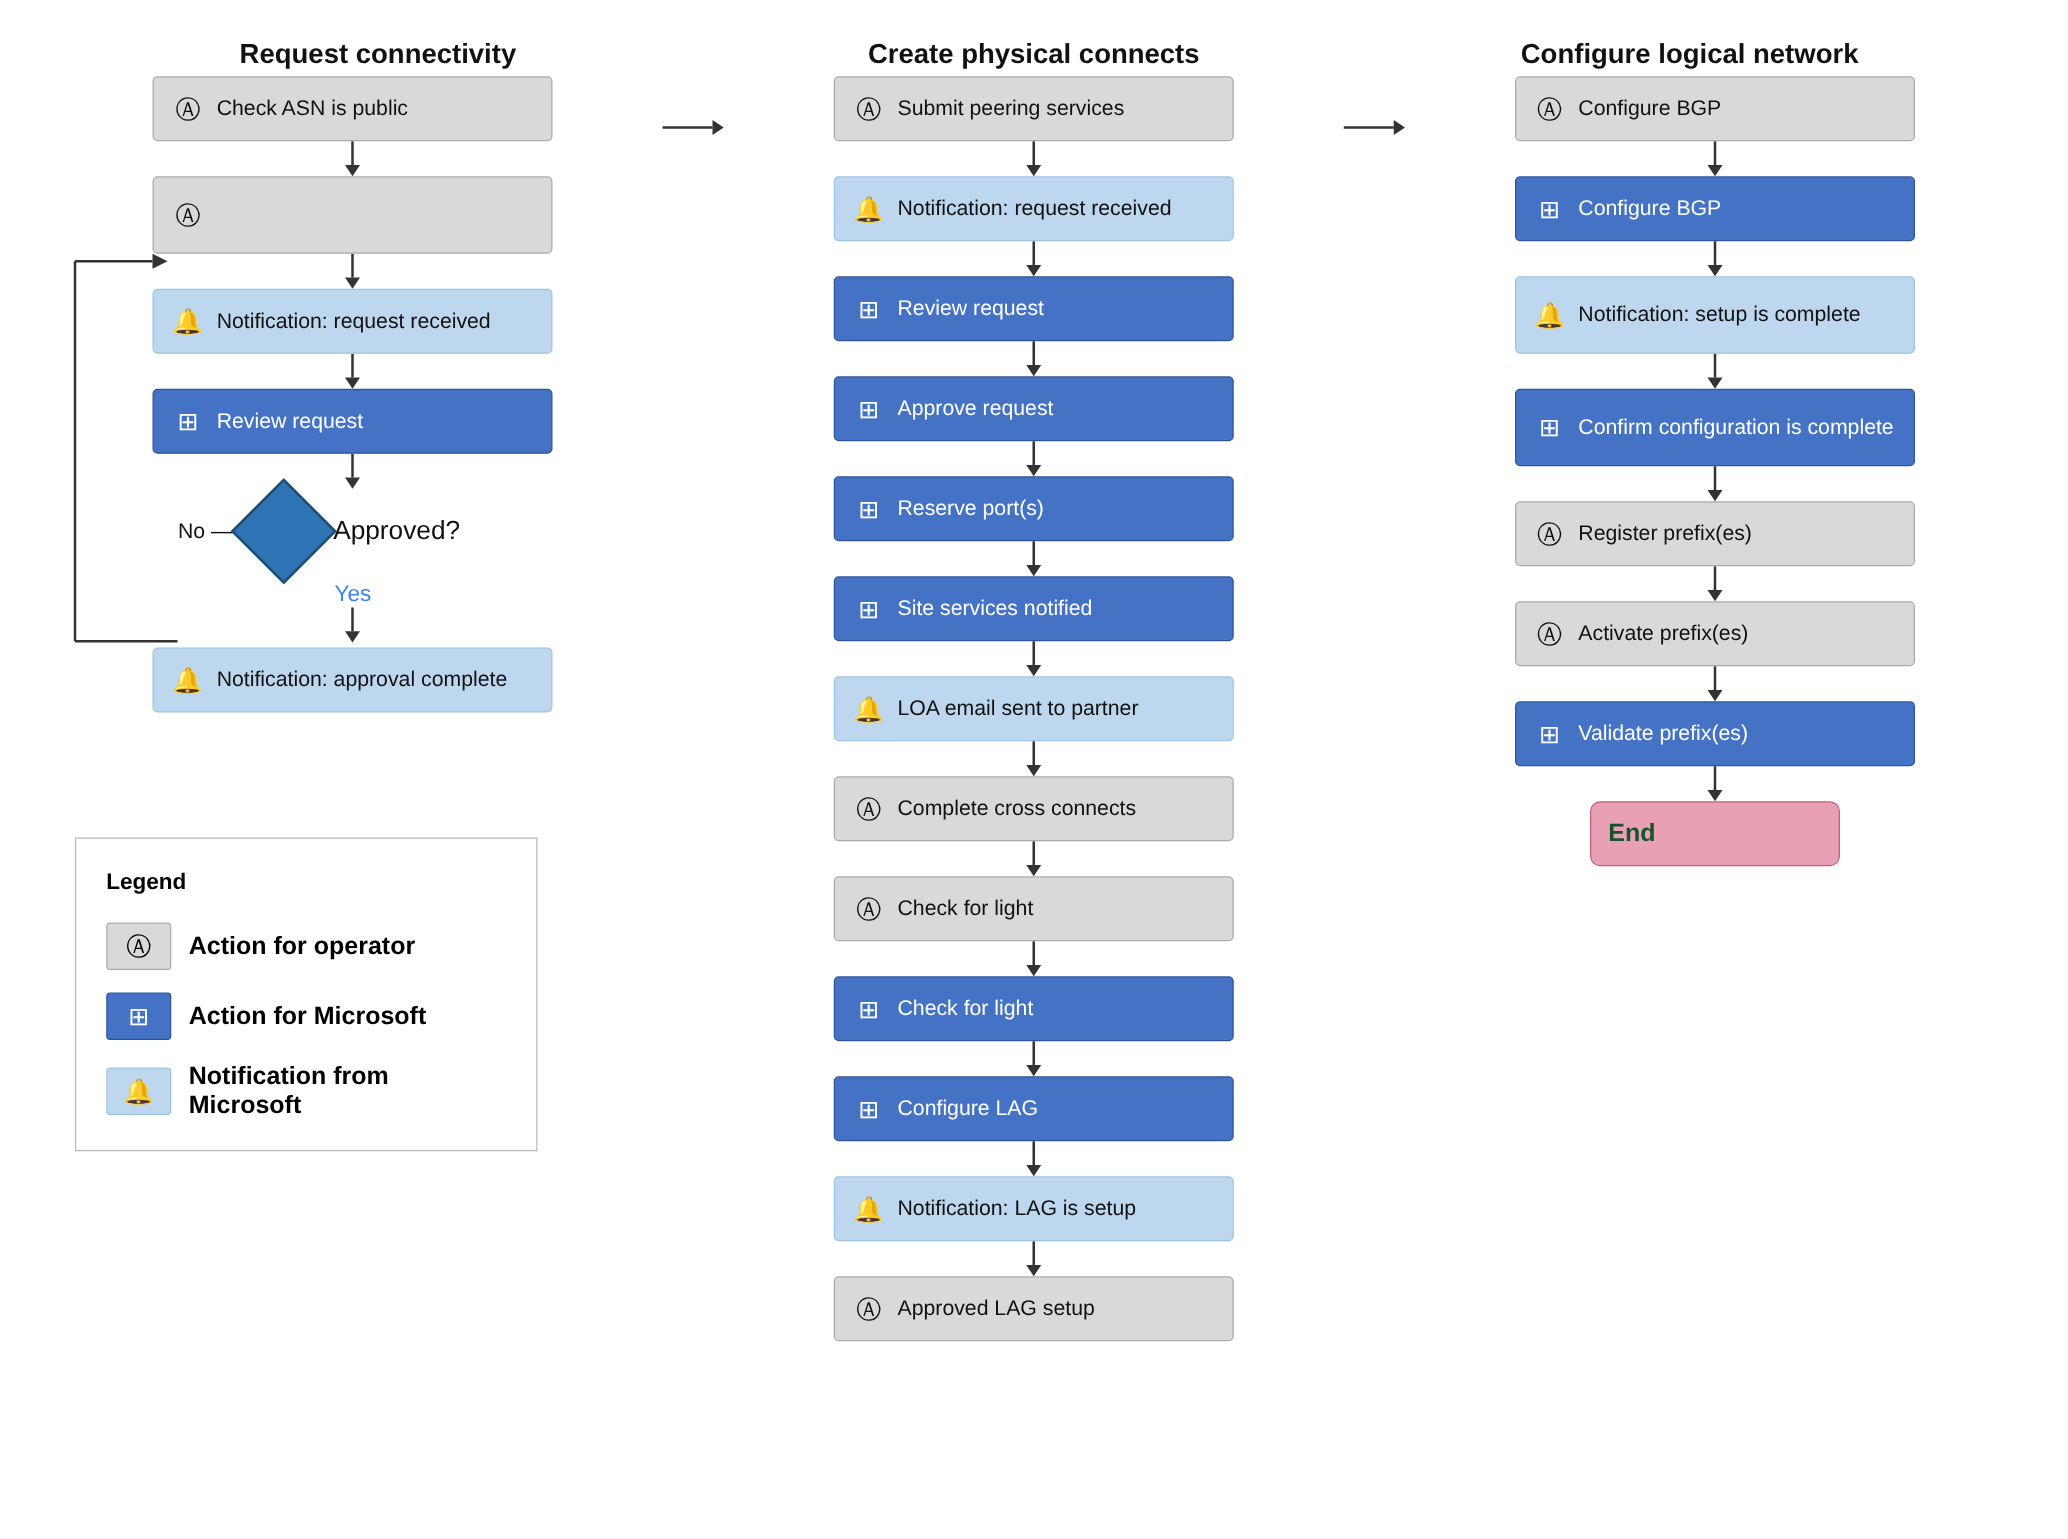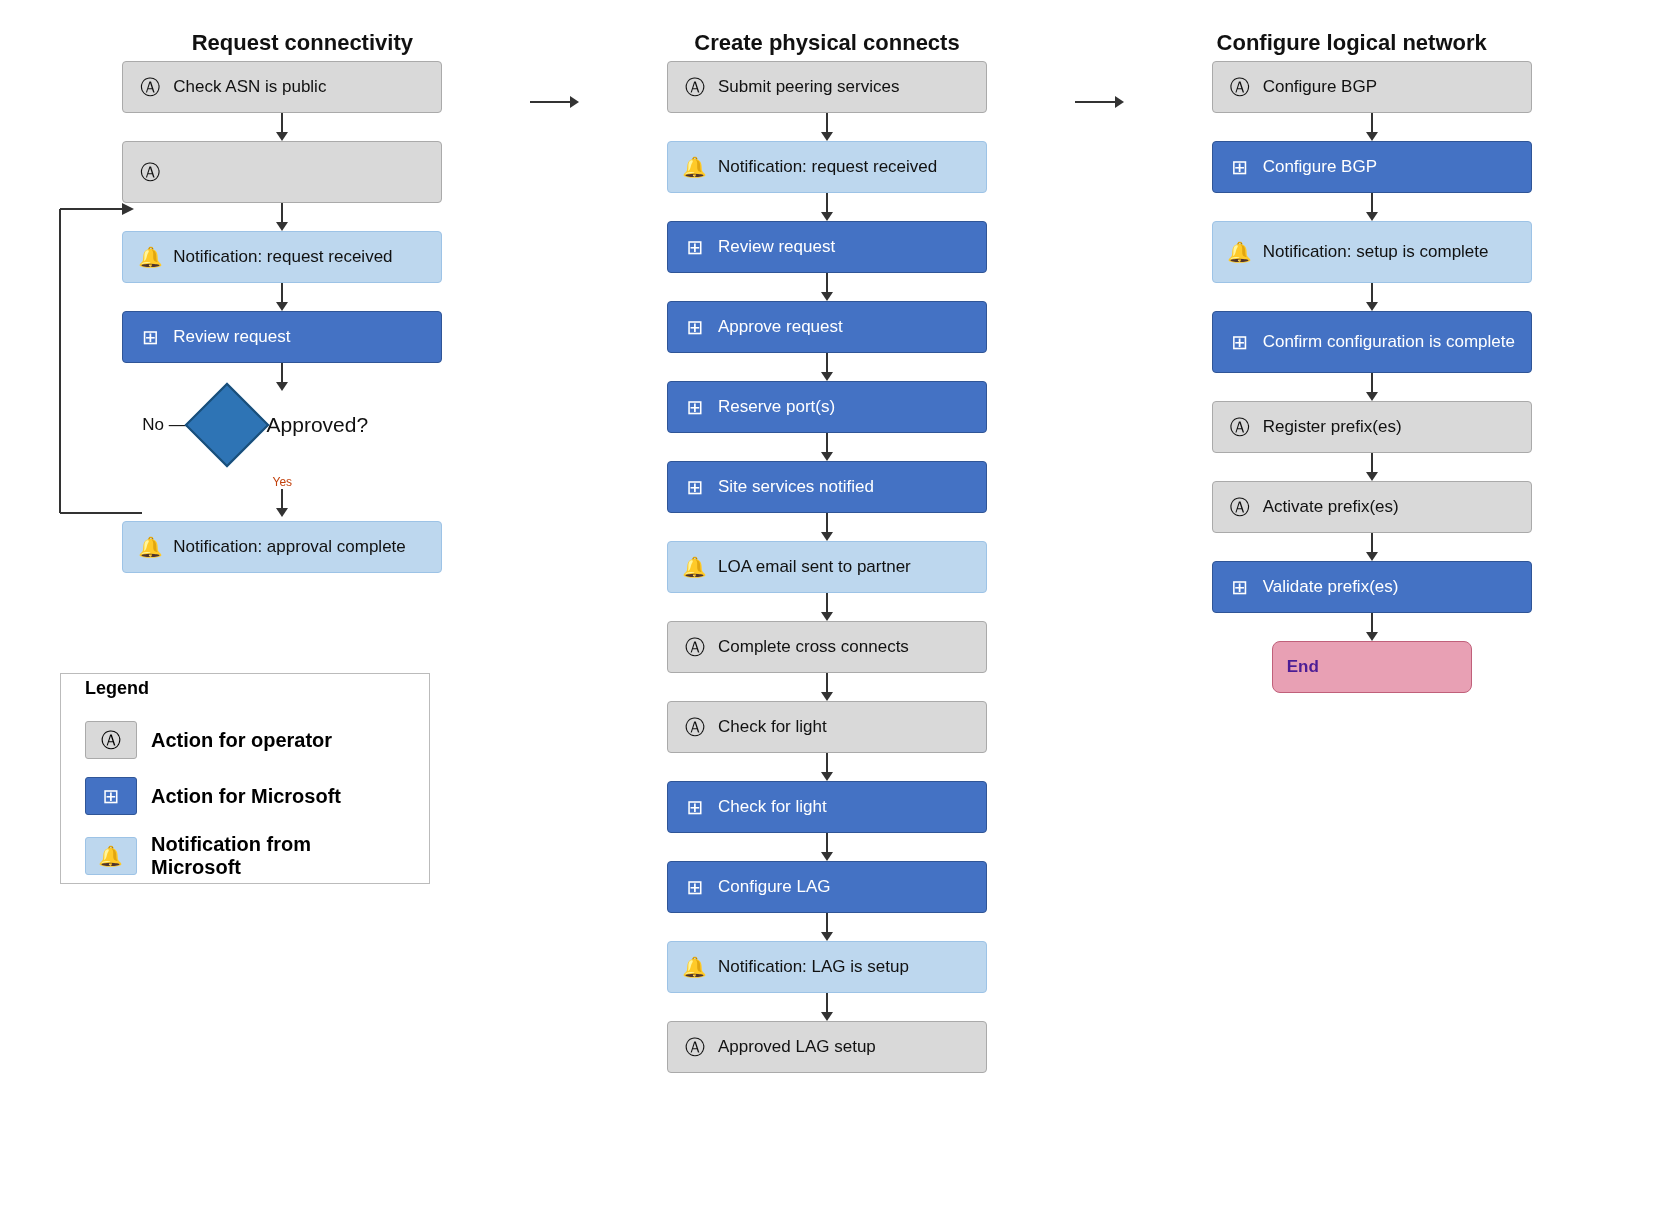--- a/index.html
+++ b/index.html
@@ -57,24 +57,24 @@
     }
 
     .node-lightblue {
       background: #bdd7ee;
       color: #111;
       border: 1.5px solid #9dc3e6;
     }
 
     .node-pink {
       background: #e8a0b4;
-      color: #4c1d95;
+      color: #14532d;
       border: 1.5px solid #c0607a;
       font-weight: 700;
-      font-size: 17px;
+      font-size: 20px;
       justify-content: center;
     }
 
     .node-icon {
       font-size: 20px;
       flex-shrink: 0;
       width: 26px;
       text-align: center;
     }
 
@@ -141,30 +141,30 @@
     .no-label {
       position: absolute;
       left: 30px;
       top: 50%;
       transform: translateY(-50%);
       font-size: 17px;
       color: #111;
     }
 
     .yes-label {
-      font-size: 12px;
-      color: #c2410c;
-      margin-top: 20px;
+      font-size: 18px;
+      color: #3b82f6;
+      margin-top: 10px;
     }
 
     
     .legend {
       margin-top: 40px;
       border: 1.5px solid #bbb;
-      padding: 4px 24px;
+      padding: 24px 24px;
       width: 370px;
       display: flex;
       flex-direction: column;
       gap: 18px;
     }
 
     .legend-title {
       font-size: 18px;
       font-weight: 700;
       margin-bottom: 4px;

